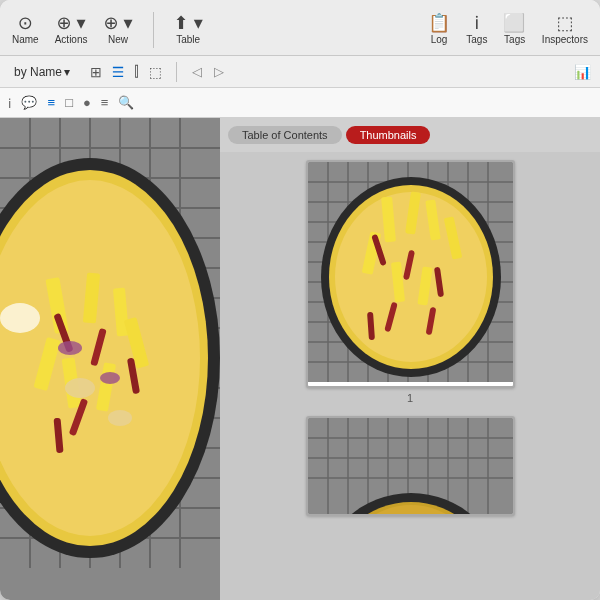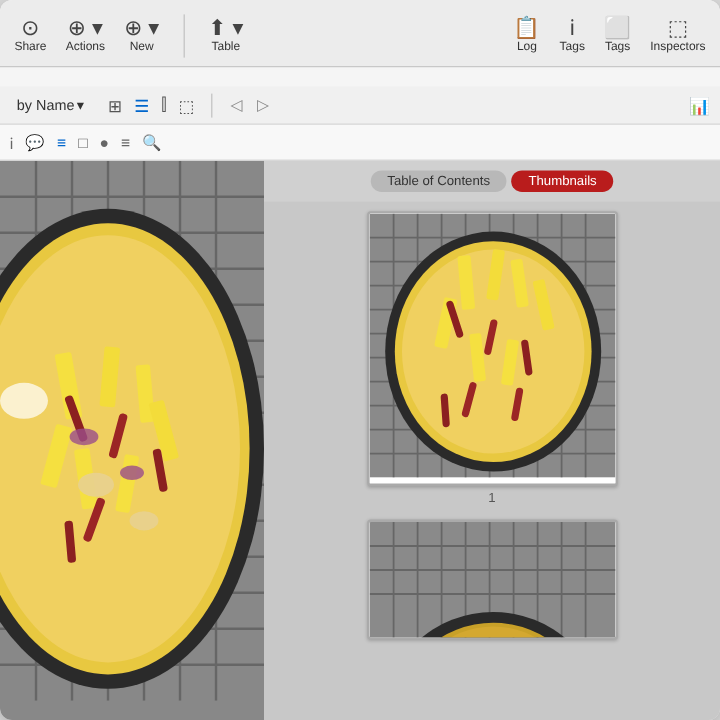--- a/index.html
+++ b/index.html
@@ -70,21 +70,20 @@
 
     
     .sub-toolbar {
       background: #f0f0f0;
       border-bottom: 1px solid #d0d0d0;
       display: flex;
       align-items: center;
       padding: 0 8px;
       height: 32px;
       gap: 4px;
-      margin-top: 16px;
     }
 
     .sub-toolbar-left {
       display: flex;
       align-items: center;
       gap: 2px;
     }
 
     .by-name-btn {
       font-size: 12px;
@@ -177,21 +176,21 @@
       flex: 1;
       background: #d0d0d0;
       display: flex;
       flex-direction: column;
       overflow: hidden;
     }
 
     .thumbnails-header {
       display: flex;
       align-items: center;
-      justify-content: center;
+      justify-content: flex-start;
       padding: 8px;
       gap: 4px;
     }
 
     .tab-btn {
       padding: 3px 14px;
       border-radius: 10px;
       font-size: 11px;
       cursor: pointer;
       border: none;
@@ -240,21 +239,21 @@
   </style>
 </head>
 <body>
 
 <div class="window">
 
   <div class="toolbar">
 
     <div class="toolbar-group">
       <span class="toolbar-icon">⊙</span>
-      <span class="toolbar-label">Share</span>
+      <span class="toolbar-label">Name</span>
     </div>
 
     <div class="toolbar-group">
       <span class="toolbar-icon">⊕ ▾</span>
       <span class="toolbar-label">Actions</span>
     </div>
 
     <div class="toolbar-group">
       <span class="toolbar-icon">⊕ ▾</span>
       <span class="toolbar-label">New</span>

